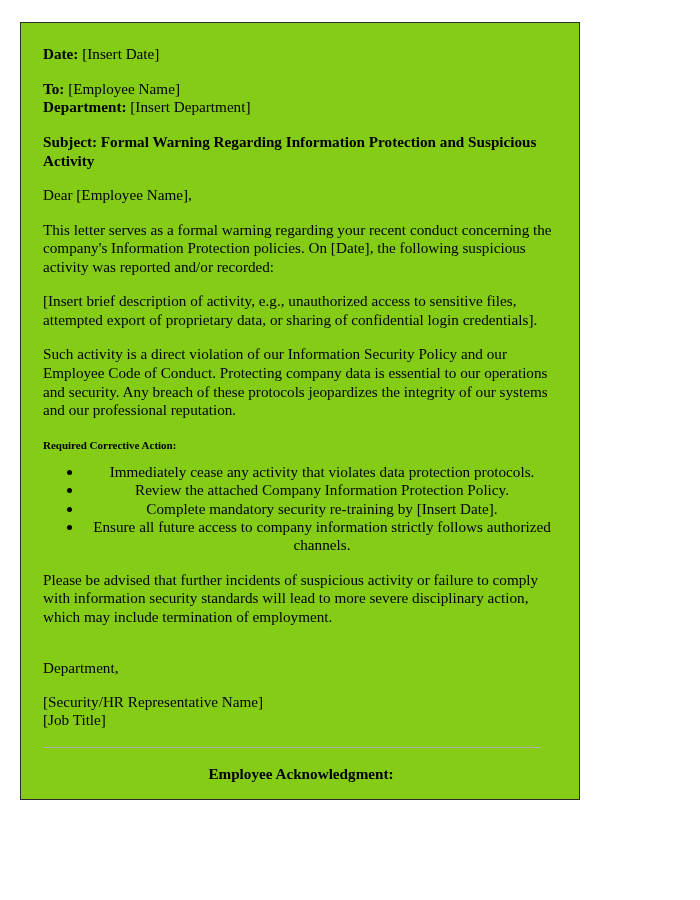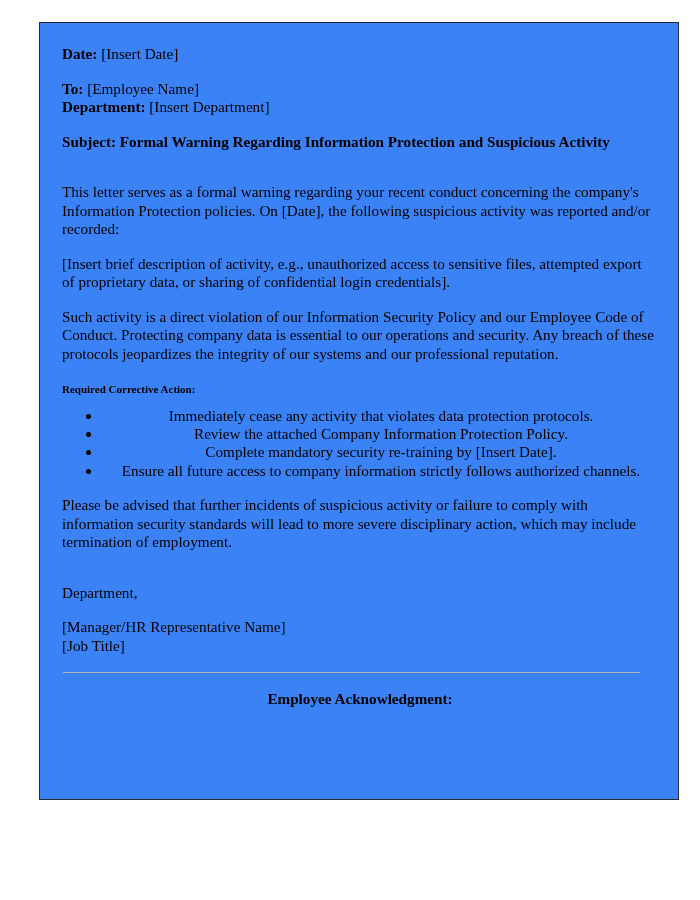--- a/index.html
+++ b/index.html
@@ -10,26 +10,26 @@
   body {
     width: 700px;
     height: 900px;
     font-family: "Liberation Serif", "DejaVu Serif", serif;
     color: #000000;
     overflow: hidden;
   }
 
   .page-wrap {
     position: absolute;
-    left: 39px;
+    left: 20px;
     top: 22px;
-    width: 640px;
+    width: 560px;
     height: 778px;
     border: 1.5px solid #2b2b2b;
-    background: #3b82f6;
+    background: #84cc16;
     box-sizing: border-box;
     overflow: hidden;
   }
 
   .page-body {
     padding: 22px 20px 0 22px;
     box-sizing: border-box;
   }
 
   .line {
@@ -128,20 +128,21 @@
         <span>[Insert Department]</span>
       </div>
     </div>
 
     <div class="block-gap"></div>
 
     <div class="subject">Subject: Formal Warning Regarding Information Protection and Suspicious Activity</div>
 
     <div class="block-gap"></div>
 
+    <p class="para">Dear [Employee Name],</p>
 
     <div class="block-gap"></div>
 
     <p class="para">This letter serves as a formal warning regarding your recent conduct concerning the company's Information Protection policies. On [Date], the following suspicious activity was reported and/or recorded:</p>
 
     <div class="block-gap"></div>
 
     <p class="para">[Insert brief description of activity, e.g., unauthorized access to sensitive files, attempted export of proprietary data, or sharing of confidential login credentials].</p>
 
     <div class="block-gap"></div>
@@ -167,21 +168,21 @@
 
     <div class="block-gap"></div>
 
 
     <div class="block-gap"></div>
 
     <div class="sig-line">Department,</div>
 
     <div class="block-gap"></div>
 
-    <div class="sig-line">[Manager/HR Representative Name]</div>
+    <div class="sig-line">[Security/HR Representative Name]</div>
     <div class="sig-line">[Job Title]</div>
 
     <hr class="divider">
 
     <div class="ack-heading">Employee Acknowledgment:</div>
 
   </div>
 </div>
 
 </body></html>

